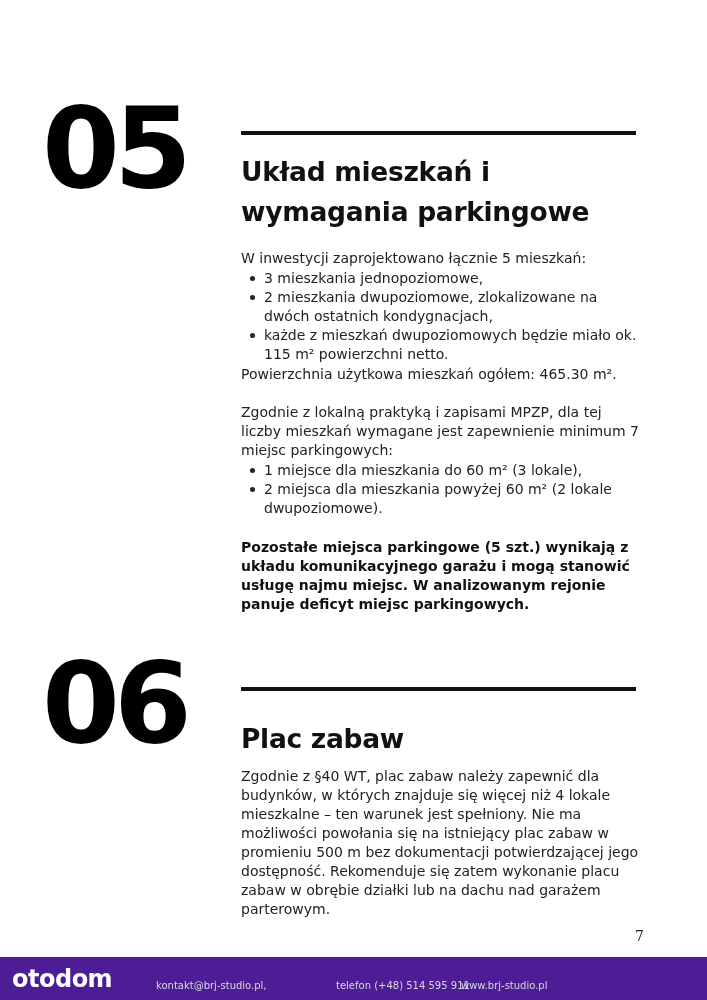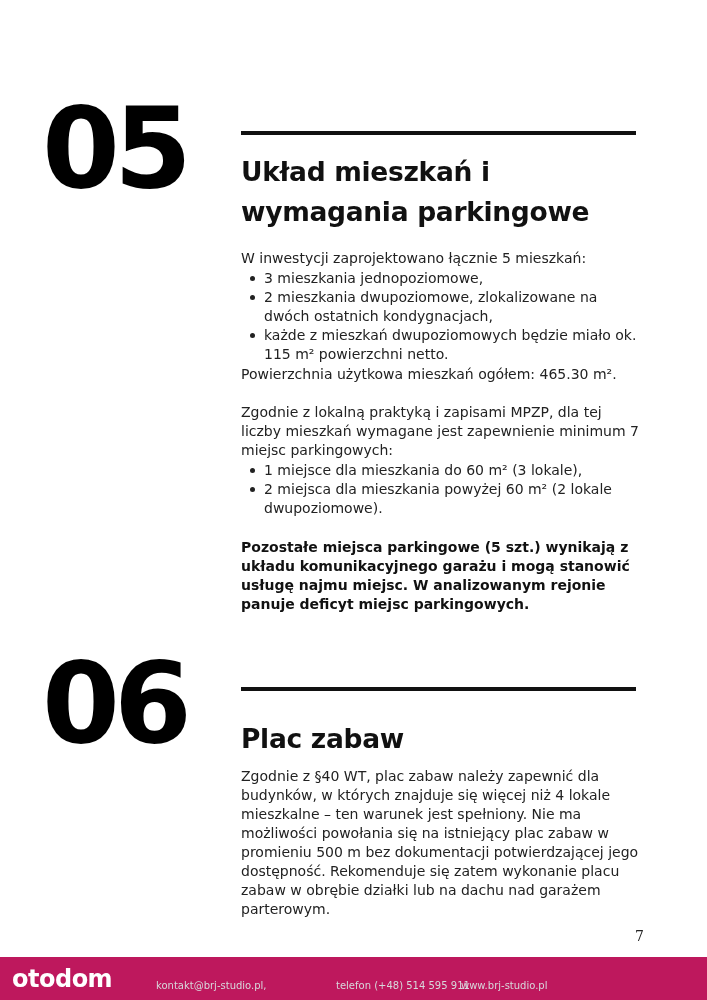--- a/index.html
+++ b/index.html
@@ -59,21 +59,21 @@
       left: 635px; top: 928px;
       font-family: "DejaVu Serif", serif;
       font-size: 14px;
       color: #222;
     }
 
     .footer {
       position: absolute;
       left: 0; top: 957px;
       width: 707px; height: 43px;
-      background: #be185d;
+      background: #4c1d95;
       color: #d8d8dc;
     }
     .footer-logo {
       position: absolute;
       left: 12px; top: 8px;
       font-weight: bold;
       font-size: 24px;
       letter-spacing: -0.5px;
       color: #ffffff;
     }

